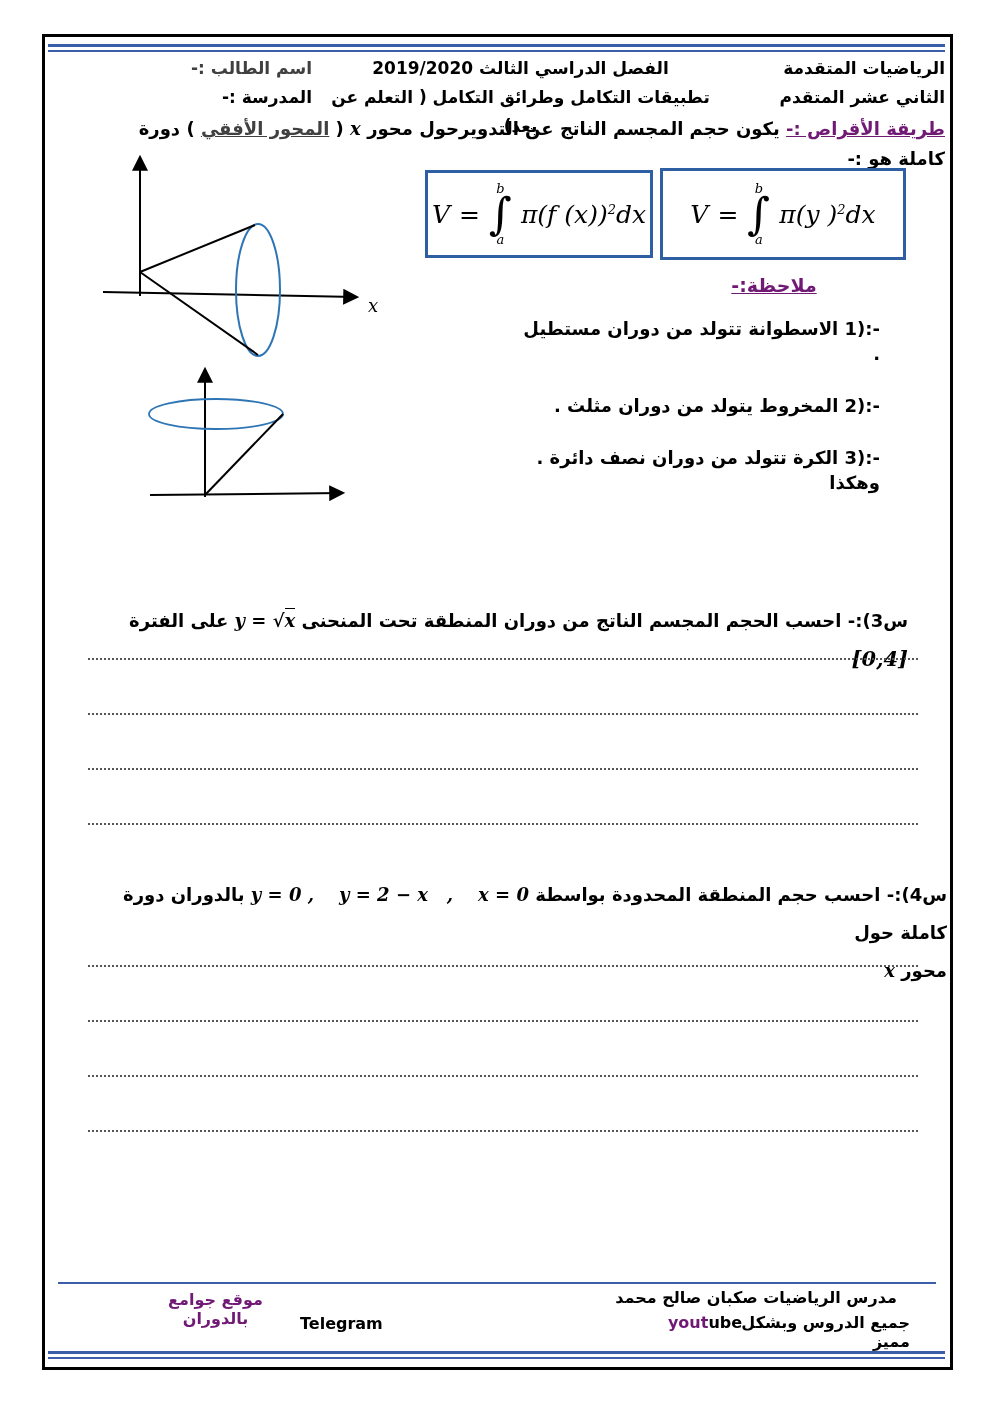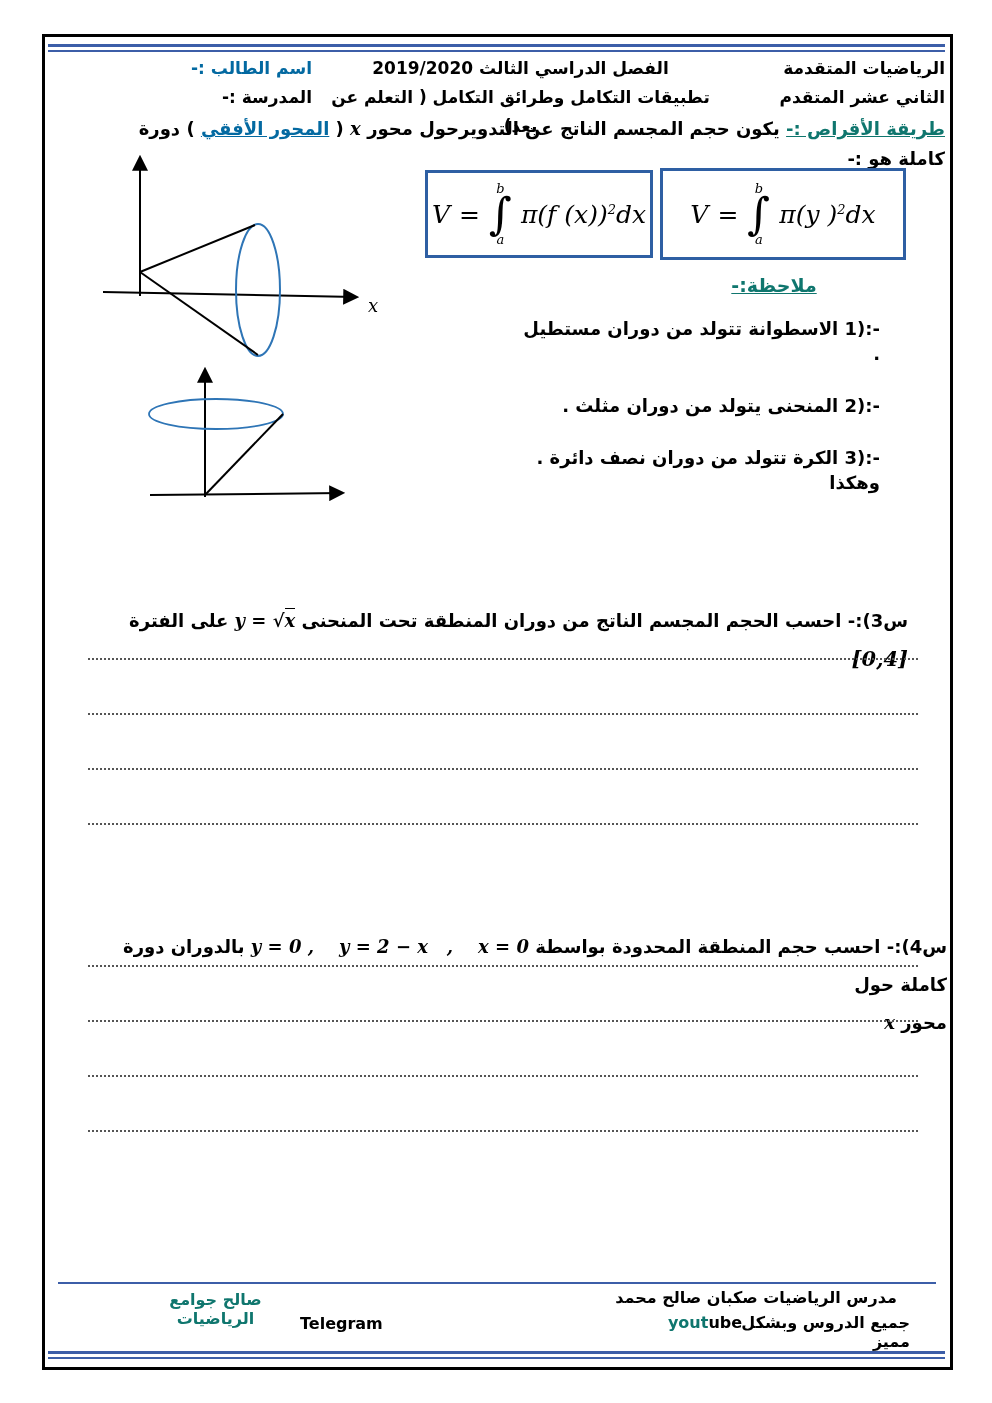--- a/index.html
+++ b/index.html
@@ -4,22 +4,22 @@
 <style>
   html,body{margin:0;padding:0;background:#e8e8e8;}
   .page{position:relative;width:992px;height:1403px;background:#ffffff;overflow:hidden;
         font-family:"DejaVu Sans",sans-serif;color:#000;margin:0 auto;}
   .abs{position:absolute;}
   .frame{position:absolute;left:42px;top:34px;width:905px;height:1330px;border:3px solid #000;}
   .hline{position:absolute;background:#3C5EA8;}
   .rtl{direction:rtl;unicode-bidi:embed;}
   .bold{font-weight:bold;}
   .hdr{font-size:17px;font-weight:bold;line-height:29px;}
-  .blue-text{color:#0369a1;}
-  .red-text{color:#0f766e;}
+  .blue-text{color:#404040;}
+  .red-text{color:#701a75;}
   .u{text-decoration:underline;}
   .intro{font-size:18px;font-weight:bold;line-height:30px;text-align:right;}
   .math{font-family:"DejaVu Serif",serif;font-style:italic;font-weight:normal;
         direction:ltr;unicode-bidi:embed;display:inline-block;}
   .math.bold{font-weight:bold;}
   .formula-box{position:absolute;border:3px solid #2E5FA3;background:#fff;display:flex;
         align-items:center;justify-content:center;gap:9px;
         font-family:"DejaVu Serif",serif;font-style:italic;font-size:25px;}
   .f-int{display:inline-flex;flex-direction:column;align-items:center;line-height:1;}
   .f-bound{font-size:13px;line-height:1;}
@@ -111,21 +111,21 @@
 
   <div class="abs rtl note-title red-text u" style="left:640px;top:274px;width:268px;">ملاحظة:-</div>
 
   <div class="abs rtl notes" style="left:512px;top:316px;width:368px;">
     <div class="note-item">
       <span dir="ltr">1):-</span>
       <span>الاسطوانة تتولد من دوران مستطيل .</span>
     </div>
     <div class="note-item">
       <span dir="ltr">2):-</span>
-      <span>المنحنى يتولد من دوران مثلث .</span>
+      <span>المخروط يتولد من دوران مثلث .</span>
     </div>
     <div class="note-item">
       <span dir="ltr">3):-</span>
       <span>الكرة تتولد من دوران نصف دائرة . وهكذا</span>
     </div>
   </div>
 
   <div class="abs" style="left:132px;top:358px;">
     <svg width="225" height="160" viewBox="0 0 225 160">
       <defs>
@@ -150,42 +150,42 @@
     </span>
     <span>على الفترة</span>
     <span class="math bold interval">[0,4]</span>
   </div>
 
   <div class="dots" style="left:88px;top:658px;width:830px;"></div>
   <div class="dots" style="left:88px;top:713px;width:830px;"></div>
   <div class="dots" style="left:88px;top:768px;width:830px;"></div>
   <div class="dots" style="left:88px;top:823px;width:830px;"></div>
 
-  <div class="abs rtl q" style="left:85px;top:928px;width:862px;">
+  <div class="abs rtl q" style="left:85px;top:876px;width:862px;">
     <div>
       <span>س4):-</span>
       <span>احسب حجم المنطقة المحدودة بواسطة</span>
       <span class="math bold pre">y = 0 ,    y = 2 − x   ,    x = 0</span>
       <span>بالدوران دورة كاملة حول</span>
     </div>
     <div>
       <span>محور</span>
       <span class="math bold">x</span>
     </div>
   </div>
 
   <div class="dots" style="left:88px;top:965px;width:830px;"></div>
   <div class="dots" style="left:88px;top:1020px;width:830px;"></div>
   <div class="dots" style="left:88px;top:1075px;width:830px;"></div>
   <div class="dots" style="left:88px;top:1130px;width:830px;"></div>
 
   <div class="hline" style="left:58px;top:1282px;width:878px;height:2px;"></div>
 
   <div class="abs rtl footer-text" style="left:600px;top:1288px;width:312px;text-align:center;">مدرس الرياضيات صكبان صالح محمد</div>
-  <div class="abs rtl footer-text red-text" style="left:133px;top:1290px;width:165px;text-align:center;">صالح جوامع الرياضيات</div>
+  <div class="abs rtl footer-text red-text" style="left:133px;top:1290px;width:165px;text-align:center;">موقع جوامع بالدوران</div>
 
   <div class="abs rtl footer-text" style="left:730px;top:1313px;width:180px;text-align:right;">جميع الدروس وبشكل مميز</div>
   <div class="abs footer-text" style="left:660px;top:1313px;width:90px;text-align:center;"><span class="red-text">yout</span><span>ube</span></div>
   <div class="abs footer-text" style="left:300px;top:1314px;width:110px;">Telegram</div>
 
   <div class="hline" style="left:48px;top:1351px;width:897px;height:3px;"></div>
   <div class="hline" style="left:48px;top:1357px;width:897px;height:2px;"></div>
 
 </div>
 

